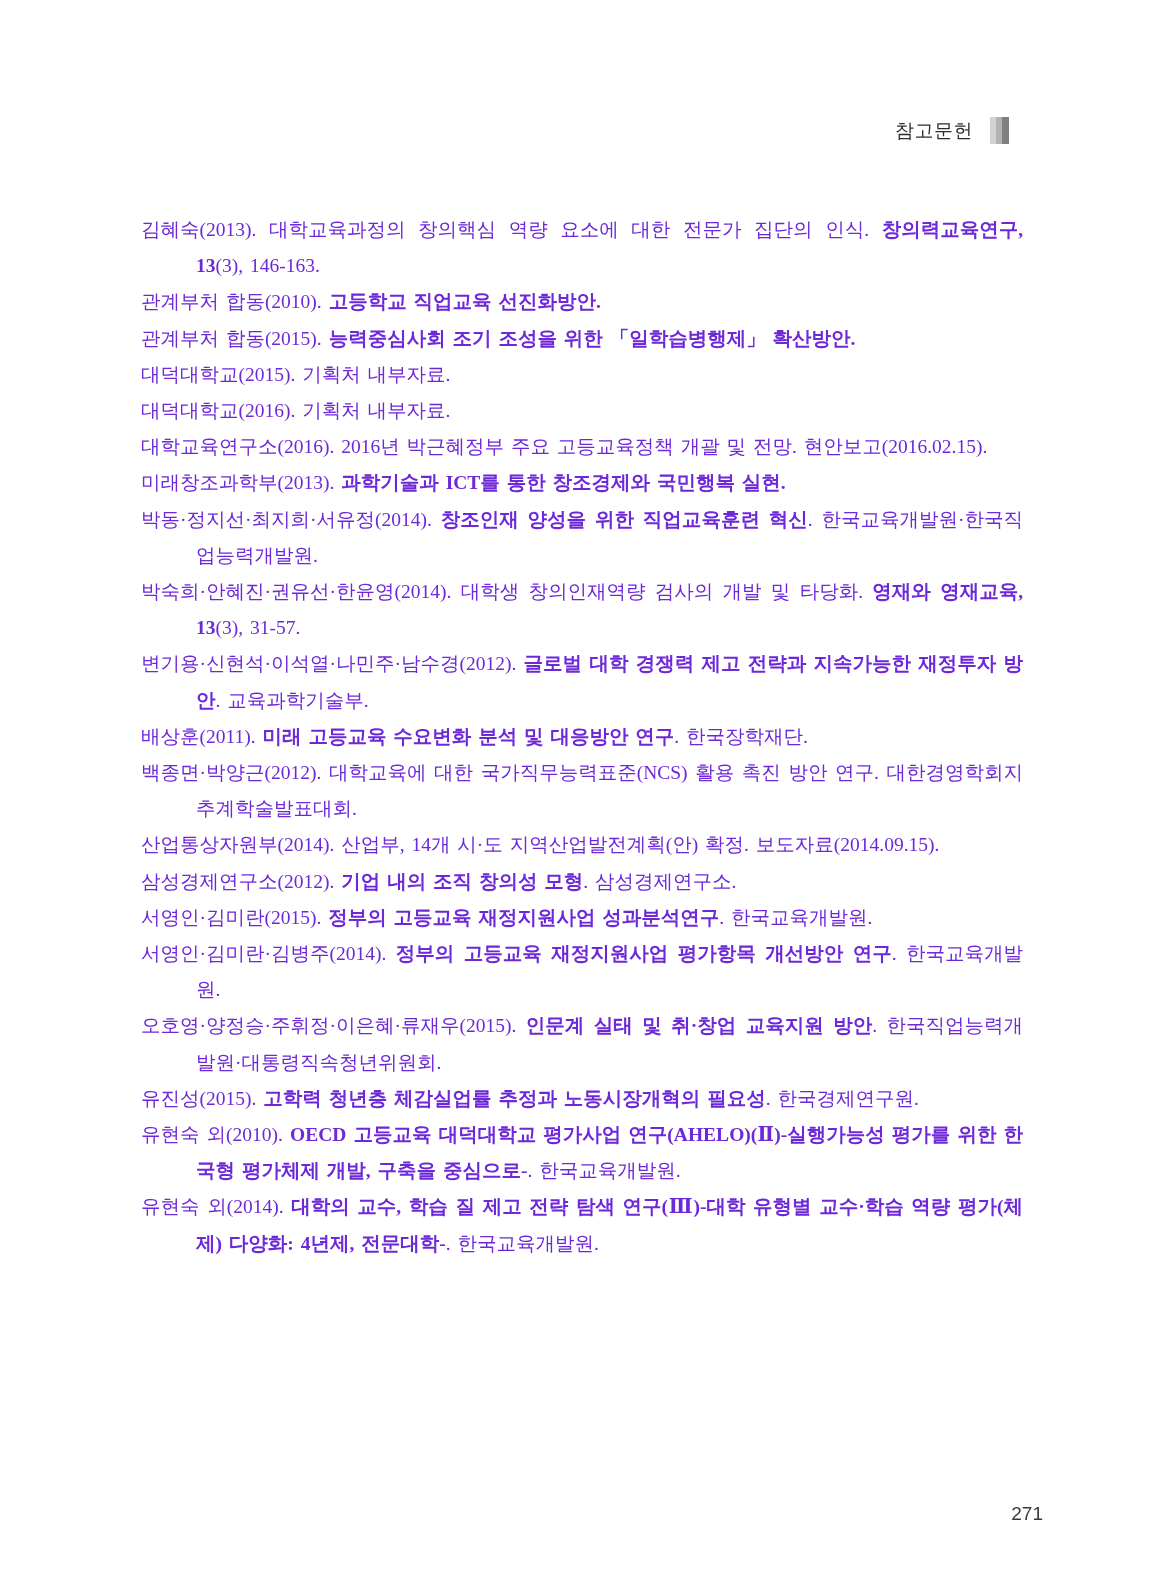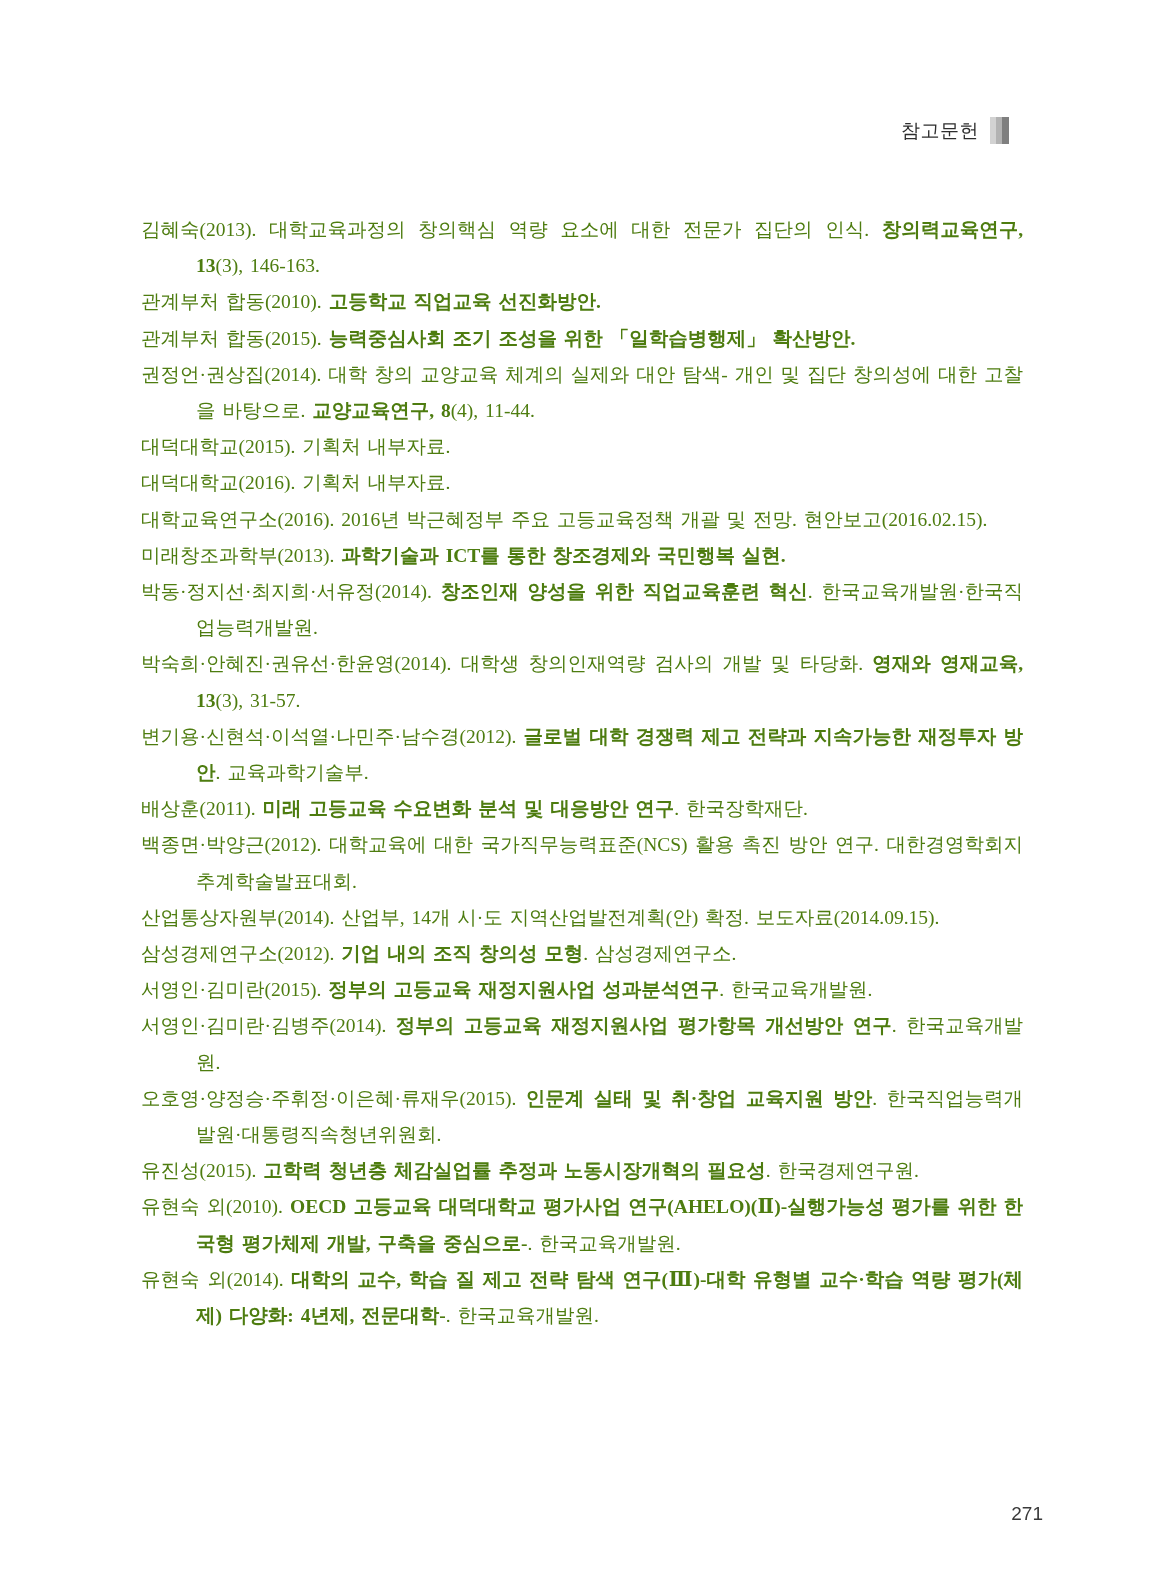--- a/index.html
+++ b/index.html
@@ -15,21 +15,21 @@
   .page { position: absolute; inset: 0; background: #ffffff; }
 
   .page-header {
     position: absolute;
     top: 117px;
     left: 0;
     width: 1009px; 
     display: flex;
     justify-content: flex-end;
     align-items: center;
-    gap: 11px;
+    gap: 17px;
   }
   .header-title {
     font-family: "Liberation Sans", "DejaVu Sans", sans-serif;
     font-size: 19px;
     letter-spacing: 0.5px;
     color: #2d2d2d;
     line-height: 27px;
   }
   .header-bars { display: inline-flex; height: 27px; }
   .header-bars .b { height: 100%; }
@@ -44,21 +44,21 @@
     width: 882px;
   }
   .ref {
     margin: 0;
     font-size: 19.5px;
     line-height: 36.2px;
     text-align: justify;
     padding-left: 55px;   
     text-indent: -55px;
     word-spacing: 2px;
-    color: #4d7c0f;
+    color: #6d28d9;
   }
   .ref .bold { font-weight: bold; }
 
   .page-footer {
     position: absolute;
     top: 1503px;
     right: 116px;
     font-family: "Liberation Sans", "DejaVu Sans", sans-serif;
     font-size: 19px;
     color: #3a3a3a;
@@ -76,21 +76,20 @@
       <span class="b b2" style="background: rgb(178, 178, 178);"></span>
       <span class="b b3" style="background: rgb(127, 127, 127);"></span>
     </span>
   </header>
 
   <main class="references">
 
   <p class="ref"><span>김혜숙(2013). 대학교육과정의 창의핵심 역량 요소에 대한 전문가 집단의 인식. </span><span class="bold">창의력교육연구, 13</span><span>(3), 146-163.</span></p>
       <p class="ref"><span>관계부처 합동(2010). </span><span class="bold">고등학교 직업교육 선진화방안.</span></p>
       <p class="ref"><span>관계부처 합동(2015). </span><span class="bold">능력중심사회 조기 조성을 위한 「일학습병행제」 확산방안.</span></p>
-      <p class="ref"><span>권정언·권상집(2014). 대학 창의 교양교육 체계의 실제와 대안 탐색- 개인 및 집단 창의성에 대한 고찰을 바탕으로. </span><span class="bold">교양교육연구, 8</span><span>(4), 11-44.</span></p>
       <p class="ref"><span>대덕대학교(2015). 기획처 내부자료.</span></p>
       <p class="ref"><span>대덕대학교(2016). 기획처 내부자료.</span></p>
       <p class="ref"><span>대학교육연구소(2016). 2016년 박근혜정부 주요 고등교육정책 개괄 및 전망. 현안보고(2016.02.15).</span></p>
       <p class="ref"><span>미래창조과학부(2013). </span><span class="bold">과학기술과 ICT를 통한 창조경제와 국민행복 실현.</span></p>
       <p class="ref"><span>박동·정지선·최지희·서유정(2014). </span><span class="bold">창조인재 양성을 위한 직업교육훈련 혁신</span><span>. 한국교육개발원·한국직업능력개발원.</span></p>
       <p class="ref"><span>박숙희·안혜진·권유선·한윤영(2014). 대학생 창의인재역량 검사의 개발 및 타당화. </span><span class="bold">영재와 영재교육, 13</span><span>(3), 31-57.</span></p>
       <p class="ref"><span>변기용·신현석·이석열·나민주·남수경(2012). </span><span class="bold">글로벌 대학 경쟁력 제고 전략과 지속가능한 재정투자 방안</span><span>. 교육과학기술부.</span></p>
       <p class="ref"><span>배상훈(2011). </span><span class="bold">미래 고등교육 수요변화 분석 및 대응방안 연구</span><span>. 한국장학재단.</span></p>
       <p class="ref"><span>백종면·박양근(2012). 대학교육에 대한 국가직무능력표준(NCS) 활용 촉진 방안 연구. 대한경영학회지 추계학술발표대회.</span></p>
       <p class="ref"><span>산업통상자원부(2014). 산업부, 14개 시·도 지역산업발전계획(안) 확정. 보도자료(2014.09.15).</span></p>

